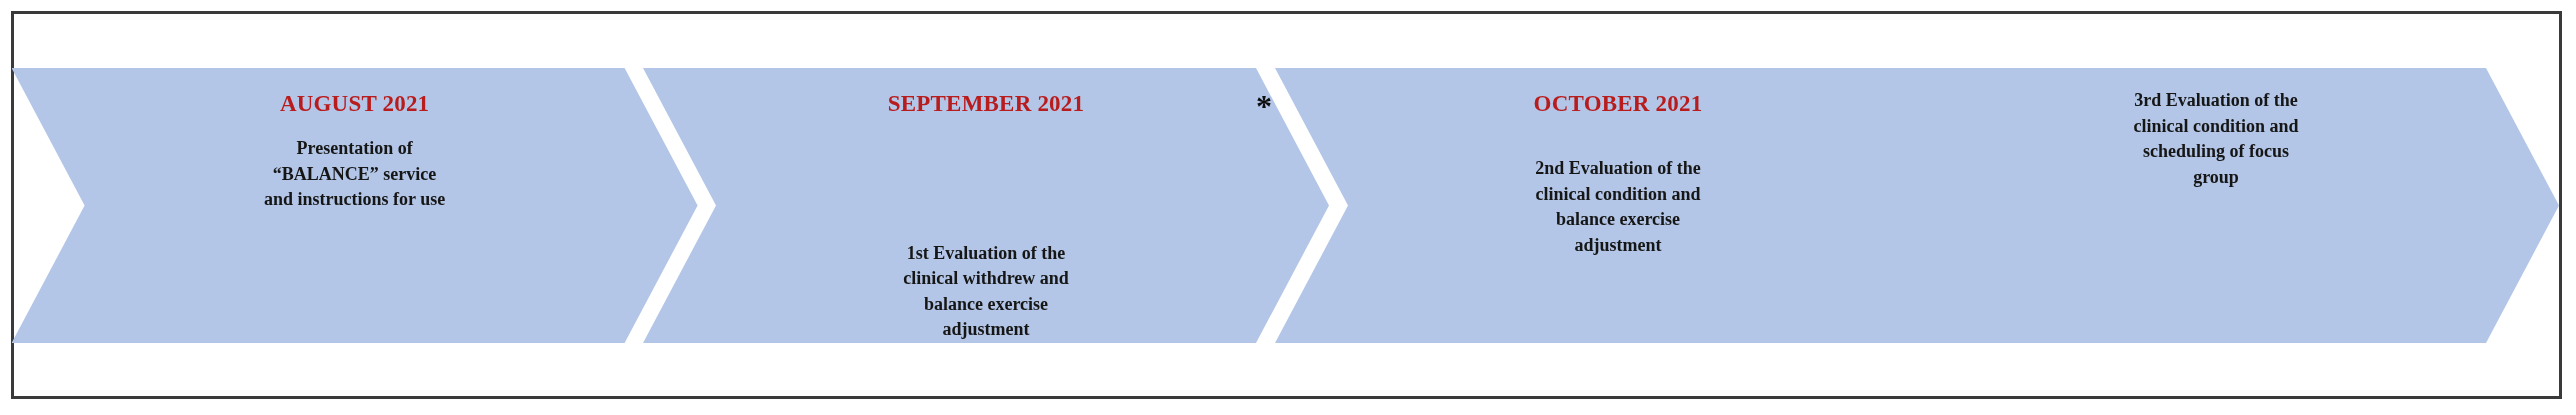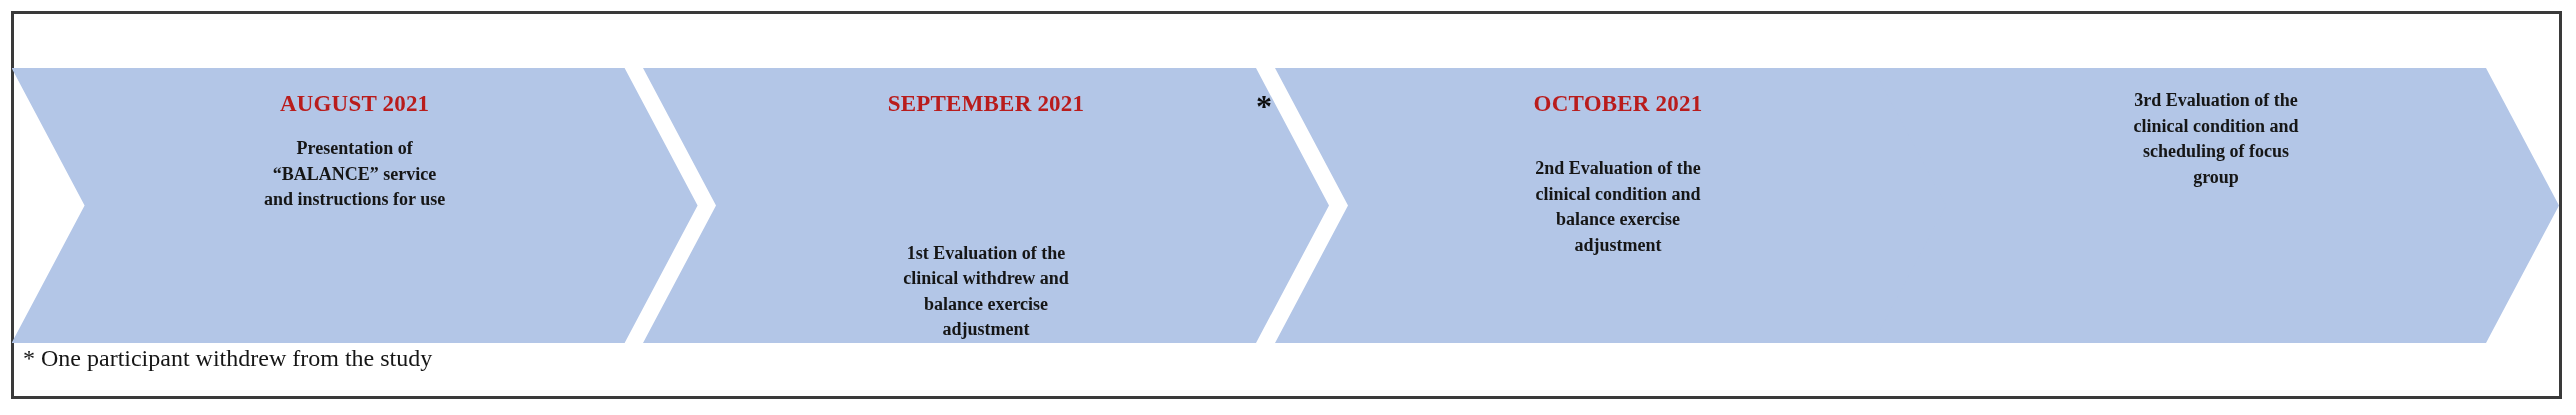--- a/index.html
+++ b/index.html
@@ -158,16 +158,15 @@
       <div class="chev-body">3rd Evaluation of the
 clinical condition and
 scheduling of focus
 group</div>
     </div>
 
     <span id="gap-asterisk" style="left:1256px; top:21.6px;">*</span>
 
   </div>
 
-  <div id="footnote">* One participant withdrew from the study</div>
 
 </div>
 
 
 </body></html>

